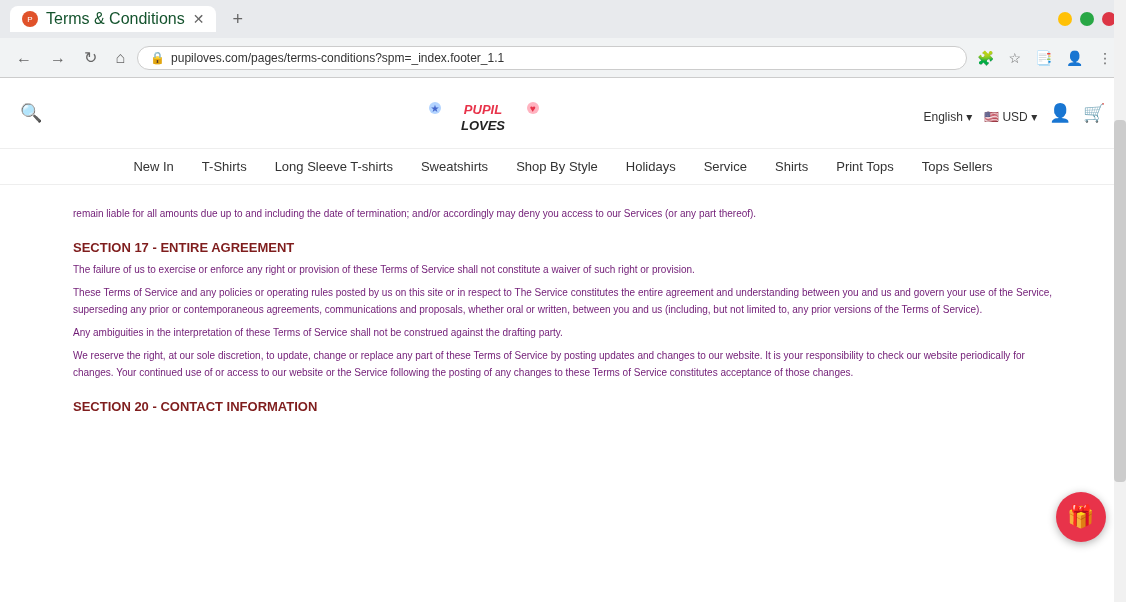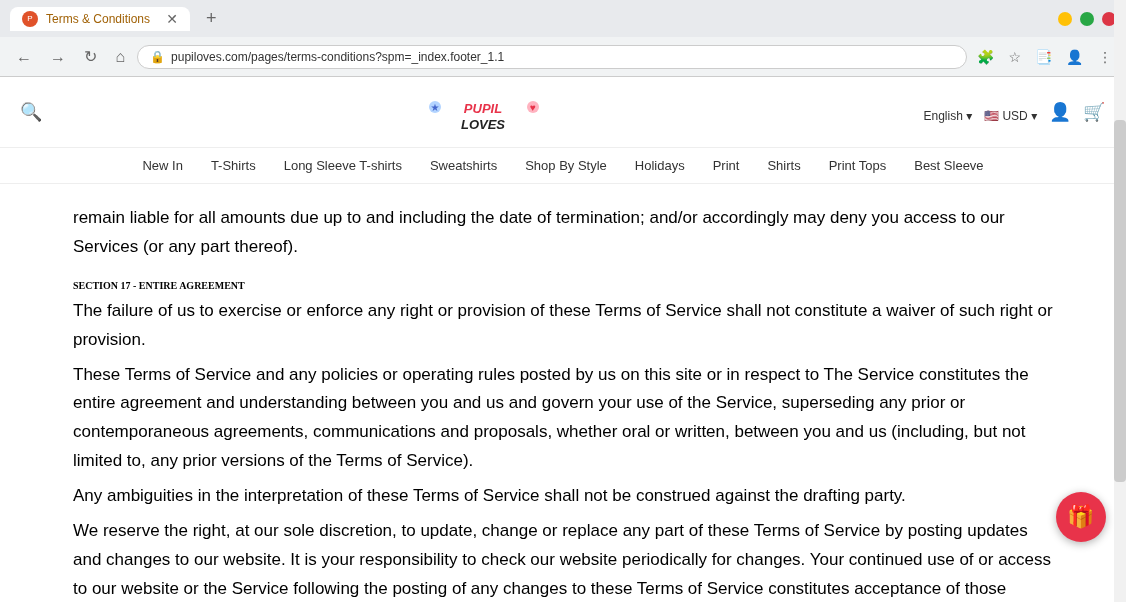--- a/index.html
+++ b/index.html
@@ -3,21 +3,21 @@
   <meta charset="utf-8">
   <style>
     * { margin: 0; padding: 0; box-sizing: border-box; }
     body { font-family: Arial, sans-serif; font-size: 13px; background: #fff; color: #222; width: 1126px; overflow-x: hidden; }
 
     
     .browser-chrome { background: #f1f3f4; border-bottom: 1px solid #ccc; }
     .browser-titlebar { display: flex; align-items: center; padding: 6px 10px; gap: 8px; background: #e8eaed; }
     .browser-tab { display: flex; align-items: center; background: #fff; border-radius: 8px 8px 0 0; padding: 4px 12px; font-size: 12px; gap: 8px; min-width: 180px; }
     .browser-tab .favicon { width: 16px; height: 16px; background: #e0522a; border-radius: 50%; display: flex; align-items: center; justify-content: center; font-size: 8px; color: #fff; }
-    .browser-tab .tab-title { flex: 1; font-size: 12px; color: #a16207; }
+    .browser-tab .tab-title { flex: 1; font-size: 16px; color: #14532d; }
     .browser-tab .close-tab { cursor: pointer; color: #666; font-size: 14px; }
     .browser-tab-add { background: none; border: none; font-size: 18px; color: #666; cursor: pointer; padding: 2px 8px; }
     .window-controls { margin-left: auto; display: flex; gap: 8px; }
     .win-btn { width: 14px; height: 14px; border-radius: 50%; border: none; cursor: pointer; }
     .win-minimize { background: #ffc107; }
     .win-restore { background: #28a745; }
     .win-close { background: #dc3545; }
 
     .browser-toolbar { display: flex; align-items: center; padding: 6px 10px; gap: 6px; background: #f1f3f4; }
     .nav-btn { background: none; border: none; font-size: 16px; color: #666; cursor: pointer; padding: 4px 6px; border-radius: 4px; }
@@ -39,22 +39,22 @@
     .header-right { display: flex; align-items: flex-end; gap: 12px; }
     .lang-select { font-size: 12px; color: #333; cursor: pointer; border: none; background: none; }
     .icon-btn { background: none; border: none; font-size: 18px; cursor: pointer; color: #333; }
 
     
     .site-nav { display: flex; justify-content: center; gap: 28px; padding: 10px 20px; border-bottom: 1px solid #eee; }
     .nav-item { font-size: 13px; color: #333; text-decoration: none; font-weight: 500; cursor: pointer; white-space: nowrap; }
 
     
     .main-content { padding: 20px 60px 40px; max-width: 1100px; margin: 0 auto; }
-    .section-heading { font-weight: 700; font-size: 10px; margin: 18px 0 6px; color: #000000; font-family: Liberation Serif, serif; }
-    .content-text { font-size: 17px; line-height: 1.7; color: #000000; margin-bottom: 6px; }
+    .section-heading { font-weight: 700; font-size: 13px; margin: 18px 0 6px; color: #7f1d1d; }
+    .content-text { font-size: 10px; line-height: 1.7; color: #701a75; margin-bottom: 6px; }
 
     
     .chatbot { position: fixed; bottom: 60px; right: 20px; width: 50px; height: 50px; background: #e8334a; border-radius: 50%; display: flex; align-items: center; justify-content: center; cursor: pointer; box-shadow: 0 2px 8px rgba(0,0,0,0.3); }
     .chatbot-icon { font-size: 22px; }
 
     
     .scroll-area { position: fixed; right: 0; top: 0; width: 12px; height: 100%; background: #f1f1f1; }
     .scroll-thumb { position: absolute; top: 20%; width: 100%; height: 60%; background: #ccc; border-radius: 4px; }
   </style>
 </head>
@@ -127,24 +127,24 @@
     </div>
   </div>
 
   <nav class="site-nav">
     <a class="nav-item">New In</a>
     <a class="nav-item">T-Shirts</a>
     <a class="nav-item">Long Sleeve T-shirts</a>
     <a class="nav-item">Sweatshirts</a>
     <a class="nav-item">Shop By Style</a>
     <a class="nav-item">Holidays</a>
-    <a class="nav-item">Print</a>
+    <a class="nav-item">Service</a>
     <a class="nav-item">Shirts</a>
     <a class="nav-item">Print Tops</a>
-    <a class="nav-item">Best Sleeve</a>
+    <a class="nav-item">Tops Sellers</a>
   </nav>
 
   <div class="main-content">
     <p class="content-text">remain liable for all amounts due up to and including the date of termination; and/or accordingly may deny you access to our Services (or any part thereof).</p>
 
     <div>
       <p class="section-heading">SECTION 17 - ENTIRE AGREEMENT</p>
       <p class="content-text">The failure of us to exercise or enforce any right or provision of these Terms of Service shall not constitute a waiver of such right or provision.</p>
       <p class="content-text">These Terms of Service and any policies or operating rules posted by us on this site or in respect to The Service constitutes the entire agreement and understanding between you and us and govern your use of the Service, superseding any prior or contemporaneous agreements, communications and proposals, whether oral or written, between you and us (including, but not limited to, any prior versions of the Terms of Service).</p>
       <p class="content-text">Any ambiguities in the interpretation of these Terms of Service shall not be construed against the drafting party.</p>

